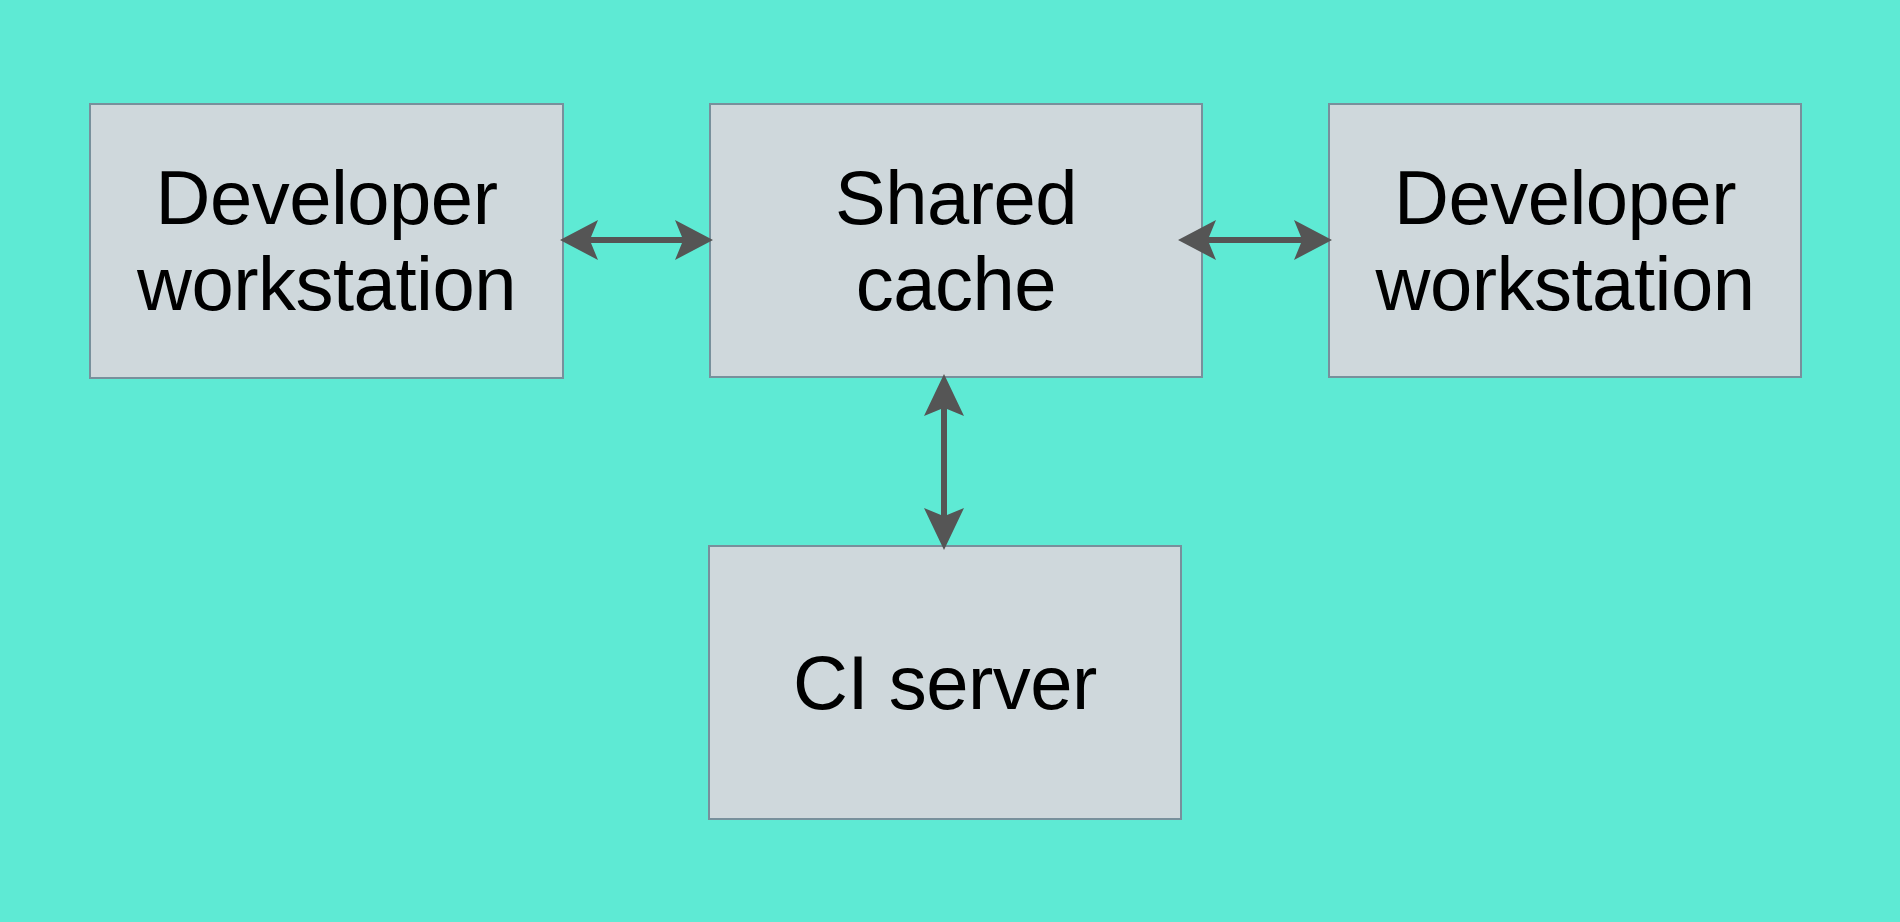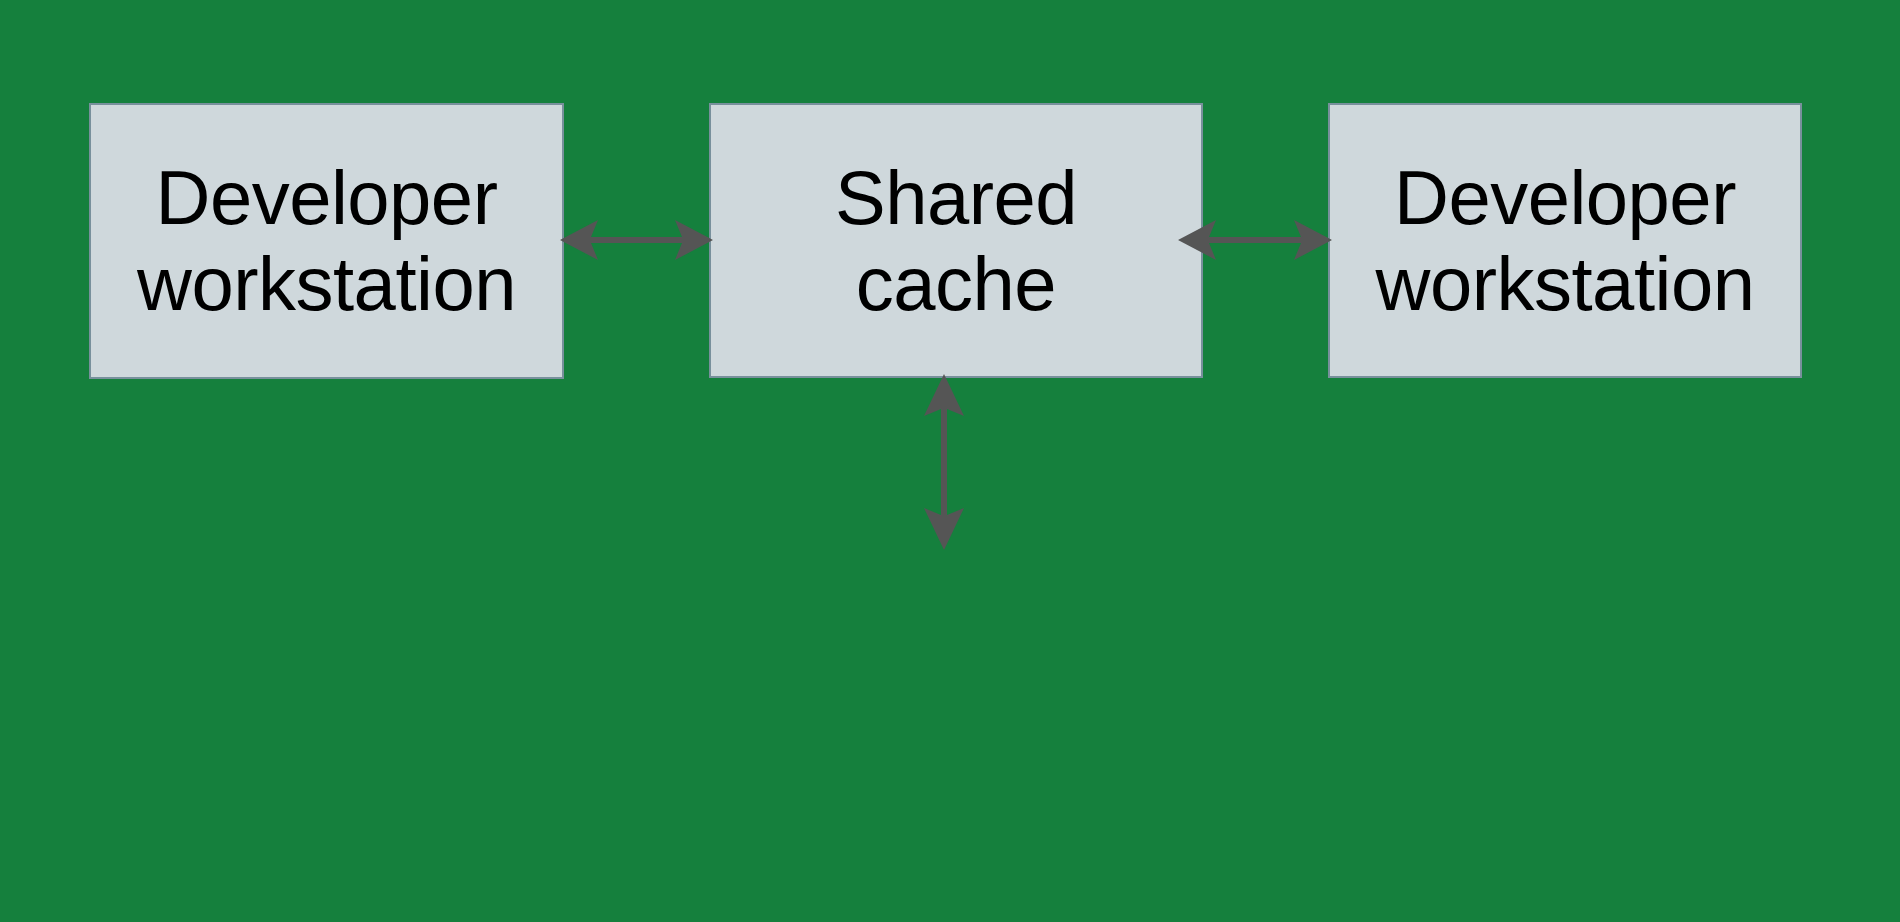--- a/index.html
+++ b/index.html
@@ -8,21 +8,21 @@
     padding: 0;
     background: #ffffff;
   }
   body {
     font-family: "Liberation Sans", sans-serif;
   }
   #canvas {
     position: relative;
     width: 1900px;
     height: 922px;
-    background: #15803d;
+    background: #5eead4;
     overflow: hidden;
   }
   .node {
     position: absolute;
     box-sizing: border-box;
     background: #cfd8dc;
     border: 2px solid #78909c;
     display: flex;
     align-items: center;
     justify-content: center;
@@ -65,20 +65,23 @@
   <div class="node" id="node-shared">
     <span class="node-label">Shared
 cache</span>
   </div>
 
   <div class="node" id="node-dev-right">
     <span class="node-label">Developer
 workstation</span>
   </div>
 
+  <div class="node" id="node-ci">
+    <span class="node-label">CI server</span>
+  </div>
 
   <svg class="connector" id="edge-left-to-shared" viewBox="0 0 153 68" width="153" height="68">
     <g fill="#555555" stroke="none">
       <polygon points="0,34 38,14 31,31 122,31 115,14 153,34 115,54 122,37 31,37 38,54"></polygon>
     </g>
   </svg>
 
   <svg class="connector" id="edge-shared-to-right" viewBox="0 0 154 68" width="154" height="68">
     <g fill="#555555" stroke="none">
       <polygon points="0,34 38,14 31,31 123,31 116,14 154,34 116,54 123,37 31,37 38,54"></polygon>

